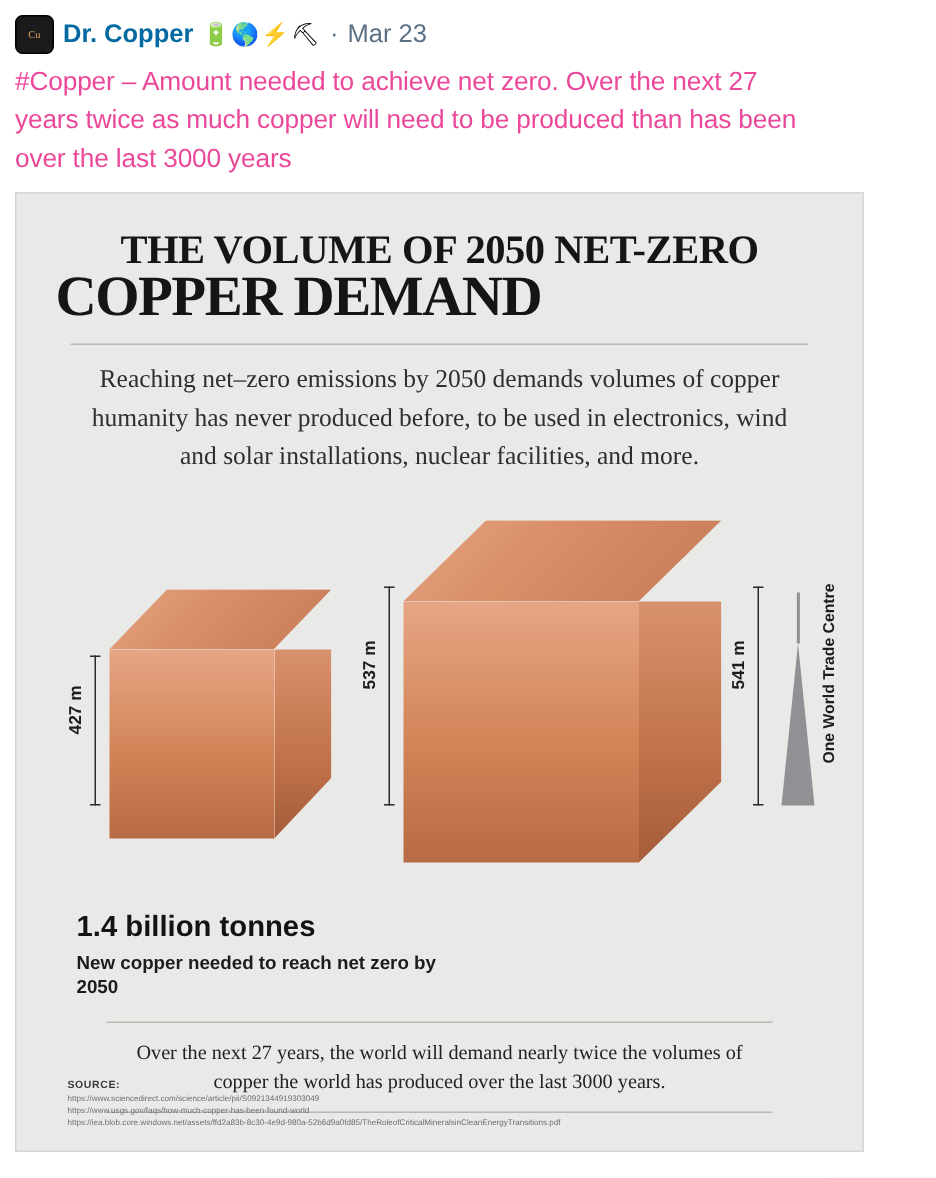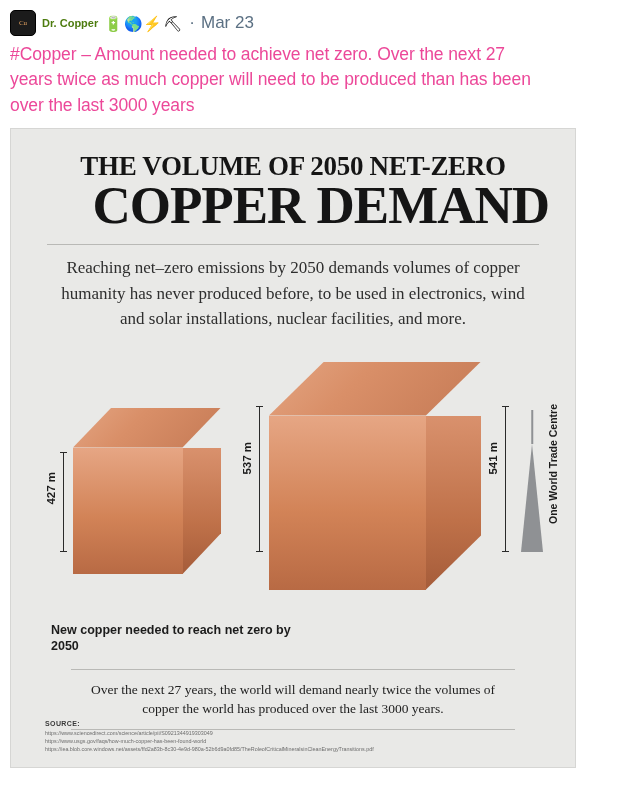--- a/index.html
+++ b/index.html
@@ -38,23 +38,23 @@
     font-size: 7px;
     display: flex;
     align-items: center;
     justify-content: center;
     flex: 0 0 auto;
     border: 1px solid #000;
     font-family: "Liberation Serif", serif;
     line-height: 1;
   }
   .display-name {
-    font-size: 11px;
-    font-weight: bold;
-    color: #4d7c0f;
+    font-size: 17px;
+    font-weight: bold;
+    color: #0369a1;
     white-space: nowrap;
   }
   .emoji-run {
     font-size: 15px;
     letter-spacing: 1px;
     white-space: nowrap;
     line-height: 1;
   }
   .handle {
     font-size: 17px;
@@ -95,24 +95,24 @@
     font-weight: bold;
     font-size: 27px;
     letter-spacing: -0.3px;
     text-align: center;
     color: #151515;
     margin-top: 6px;
   }
   .ig-title-2 {
     font-family: "Liberation Serif", serif;
     font-weight: bold;
-    font-size: 53px;
+    font-size: 38px;
     line-height: 0.98;
     letter-spacing: -1px;
-    text-align: right;
+    text-align: left;
     color: #151515;
     margin-top: -2px;
   }
   .ig-rule {
     border: none;
     border-top: 1px solid #b9b9b6;
     margin: 12px 10px 10px 10px;
   }
   .ig-sub {
     font-family: "Liberation Serif", serif;
@@ -360,20 +360,21 @@
         <div class="tower-body"></div>
       </div>
       <div class="dim" style="left:468px; top:60px; height:146px;"></div>
       <div class="dim-label" style="left:450px; top:96px;">541 m</div>
       <div class="dim-label" style="left:510px; top:58px; font-weight:bold; font-size:10.5px;">One World Trade Centre</div>
 
     </div>
 
     <div class="stats">
       <div class="stat right">
+        <div class="stat-value">1.4 billion tonnes</div>
         <div class="stat-desc">New copper needed to reach net zero by 2050</div>
       </div>
     </div>
 
     <div class="note">Over the next 27 years, the world will demand nearly twice the volumes of copper the world has produced over the last 3000 years.</div>
 
     <div class="sources">
       <div class="sources-title">SOURCE:</div>
       <div class="source-line">https://www.sciencedirect.com/science/article/pii/S0921344919303049</div>
       <div class="source-line">https://www.usgs.gov/faqs/how-much-copper-has-been-found-world</div>

